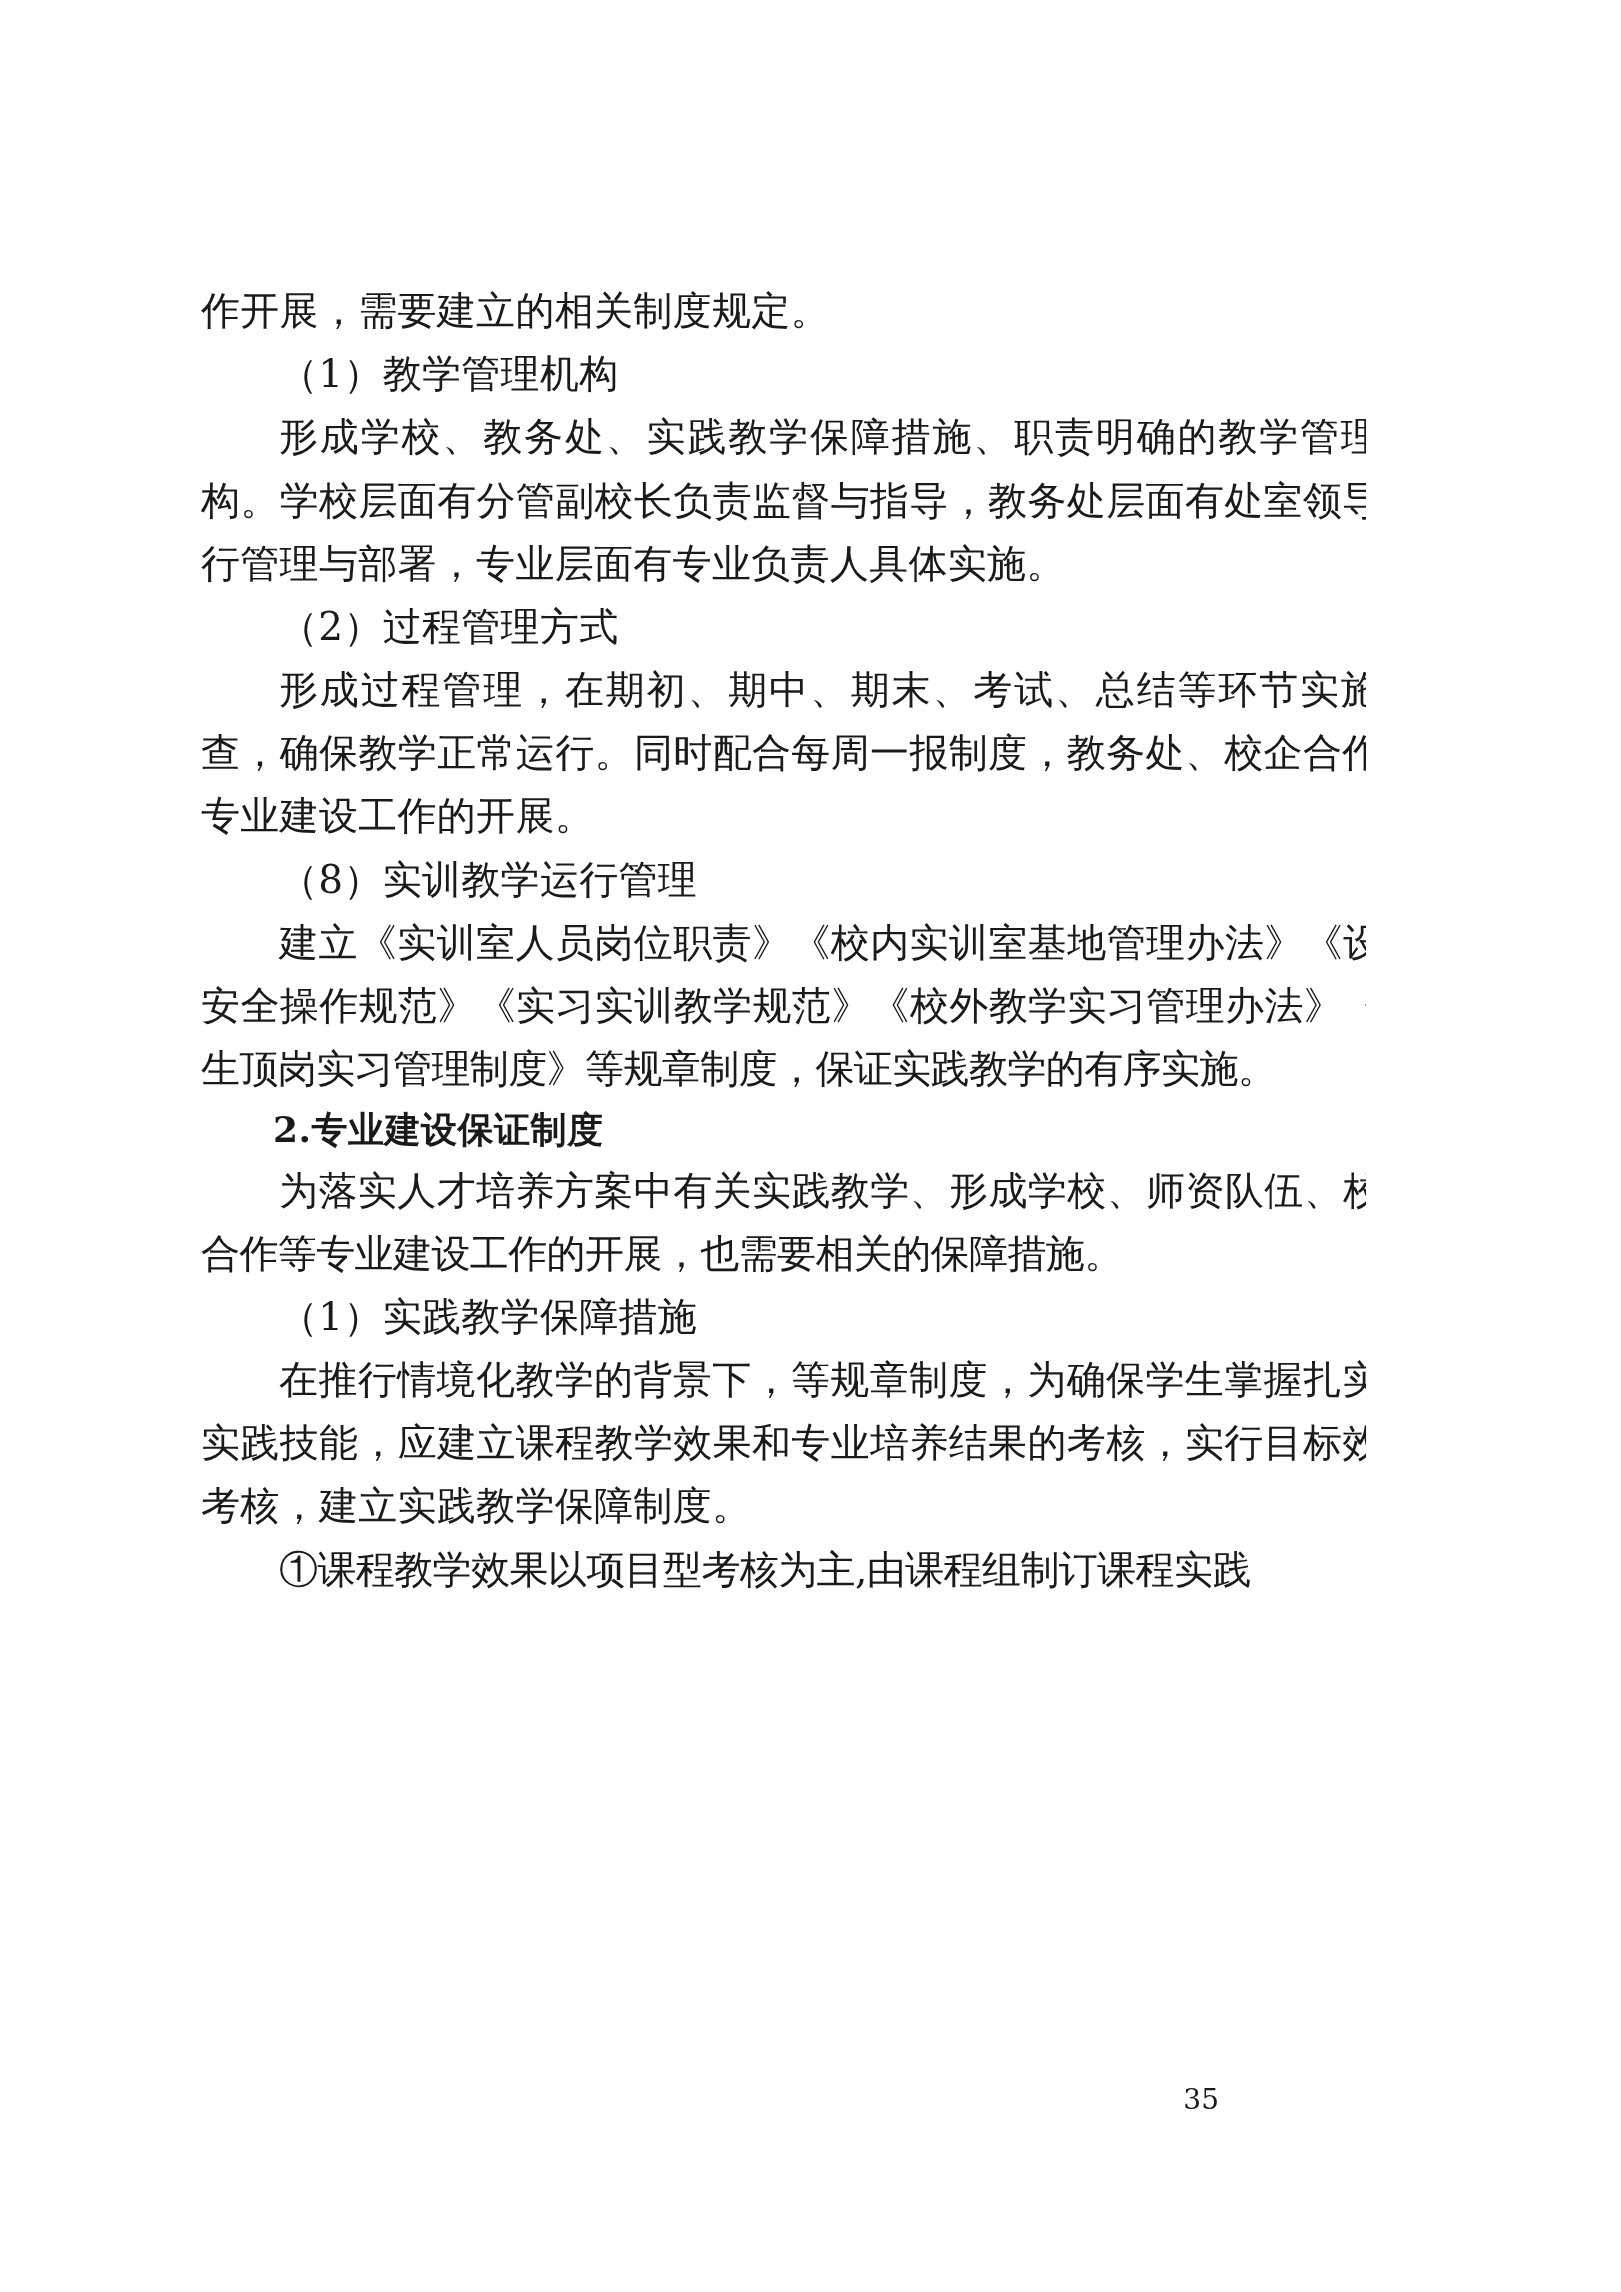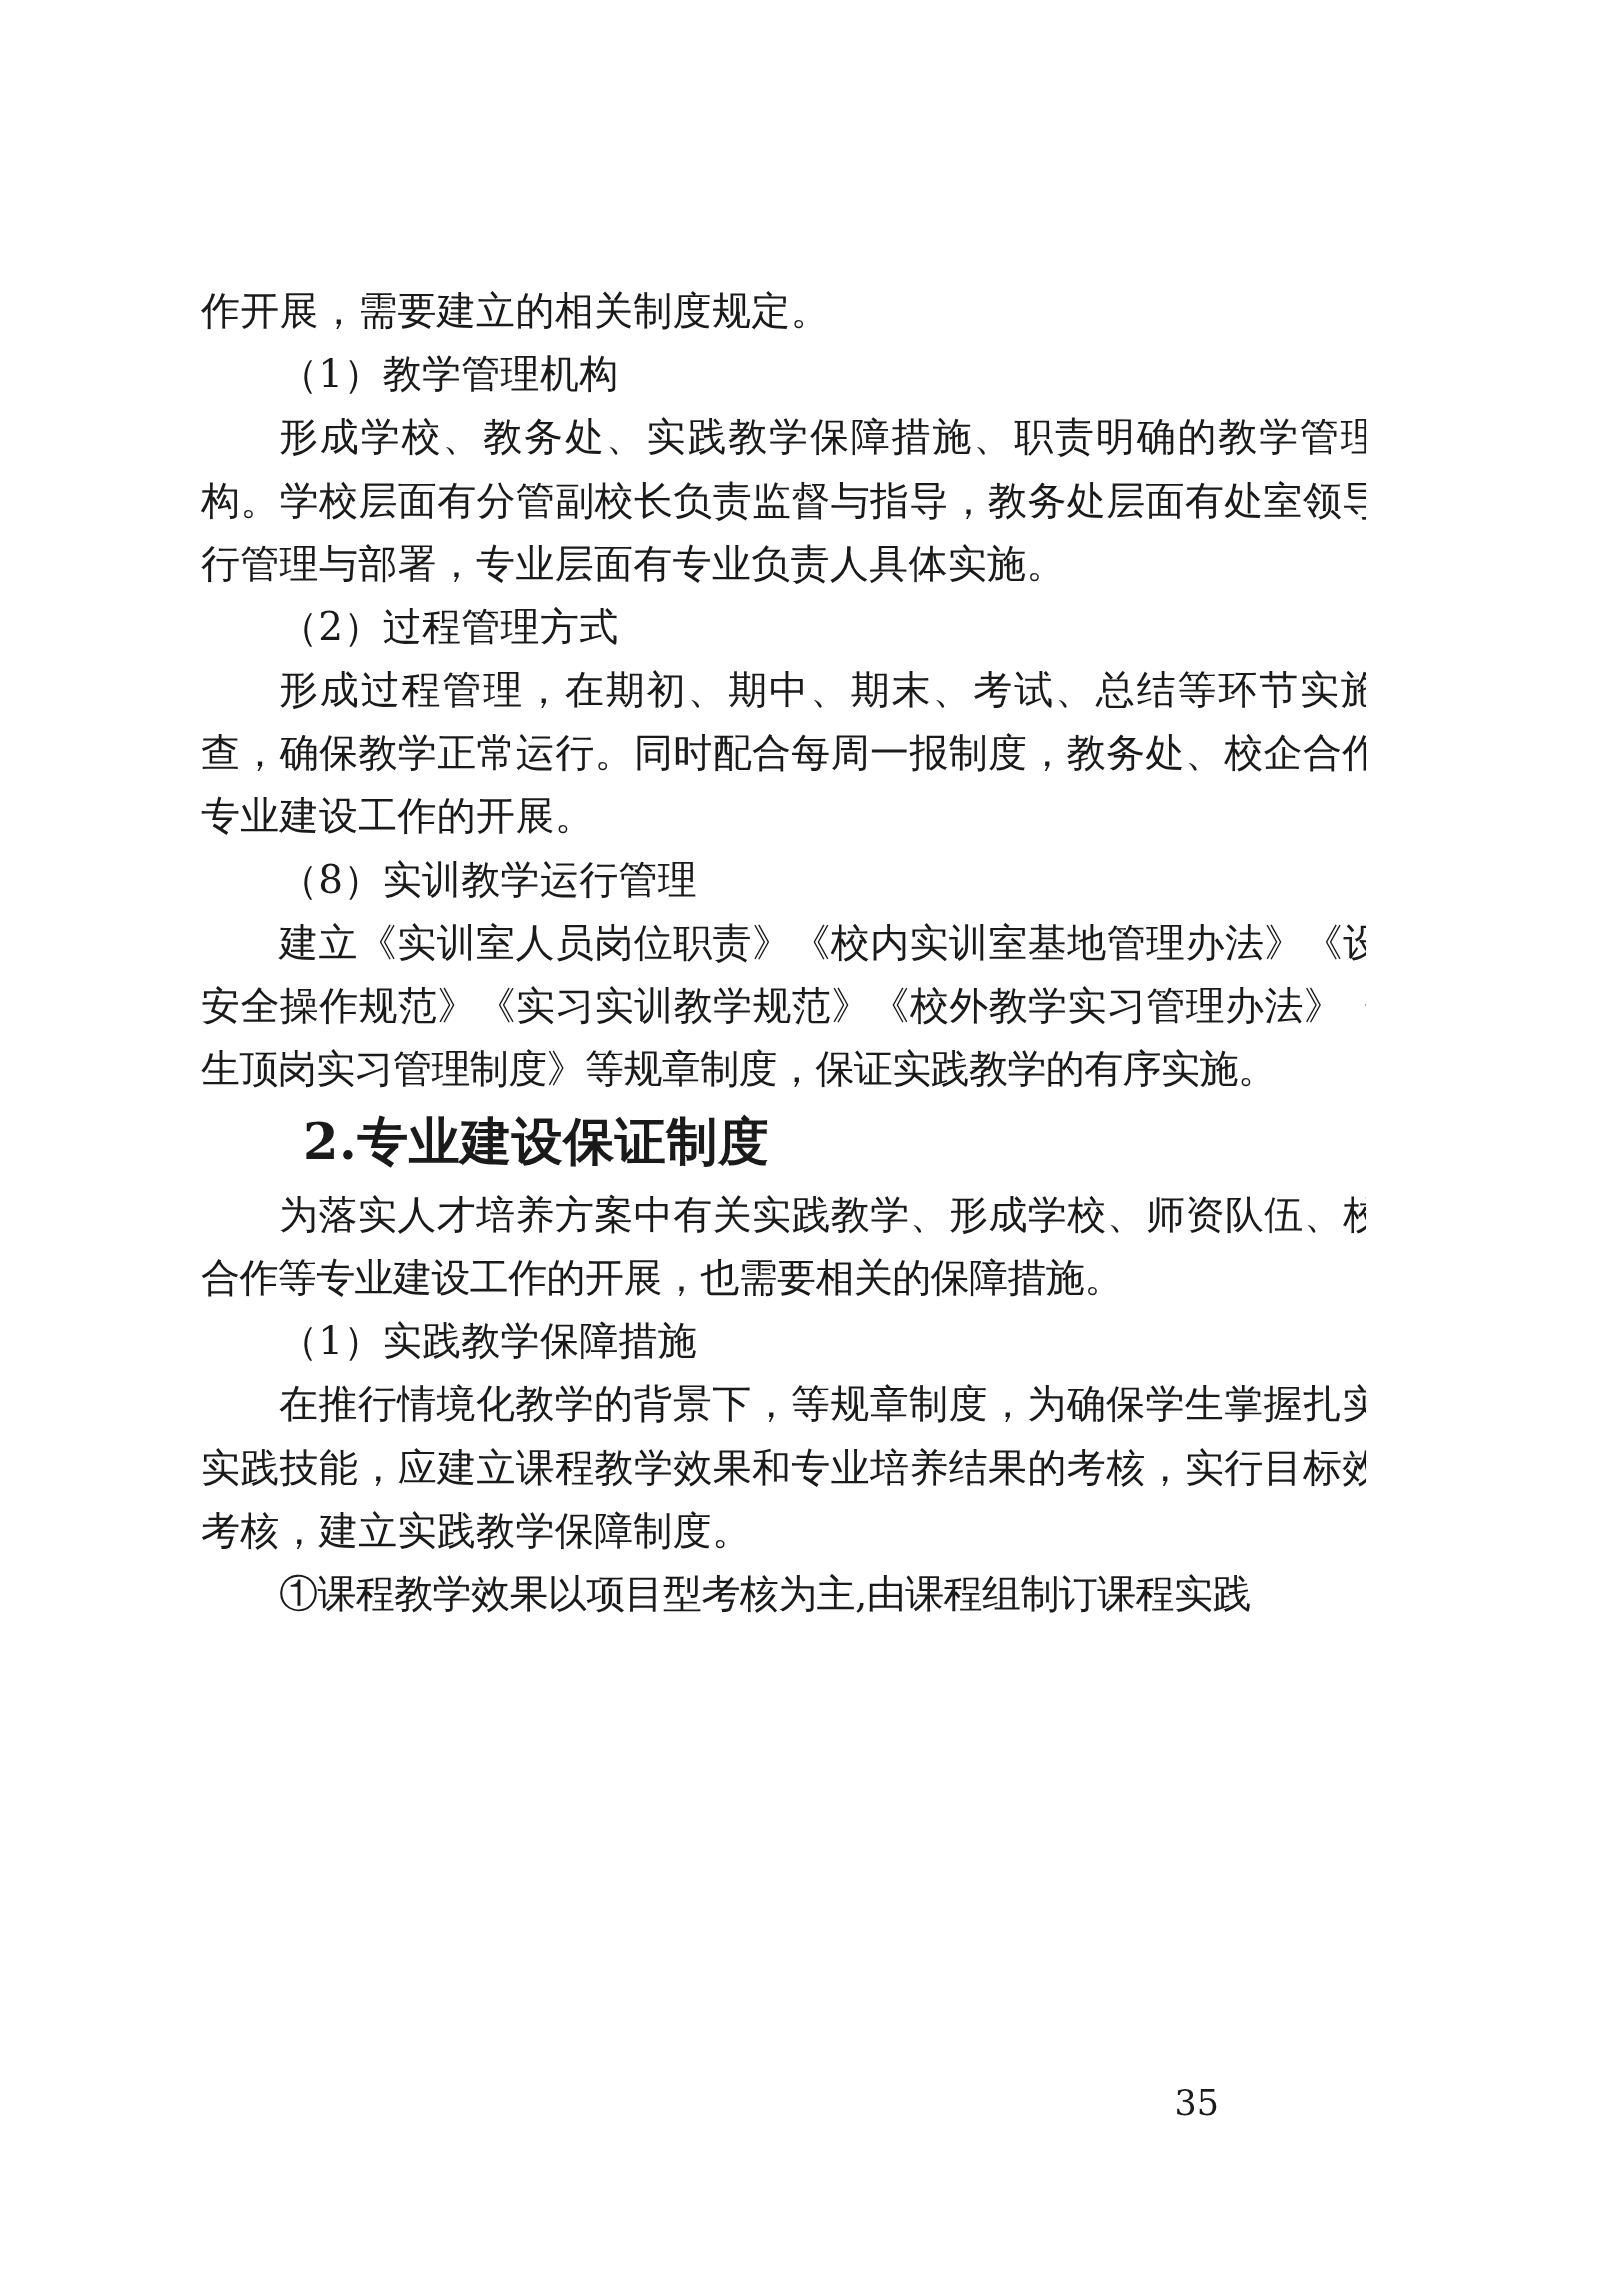--- a/index.html
+++ b/index.html
@@ -33,31 +33,31 @@
   }
   p.indent {
     text-indent: 2em;
   }
   p.hang {
     text-indent: 0;
   }
   p.heading {
     font-weight: bold;
     text-indent: 2em;
-    font-size: 51px;
+    font-size: 36px;
     letter-spacing: 0.5px;
   }
   .blk {
     margin-bottom: 0px;
   }
   .pagenum {
     position: absolute;
     right: 147px;
     top: 2083px;
-    font-size: 35px;
+    font-size: 28px;
     color: #1a1a1a;
     font-family: "DejaVu Serif", "Liberation Serif", serif;
   }
   
   .tight { letter-spacing: -0.6px; }
 </style>
 </head>
 <body>
 
 <div class="page">

